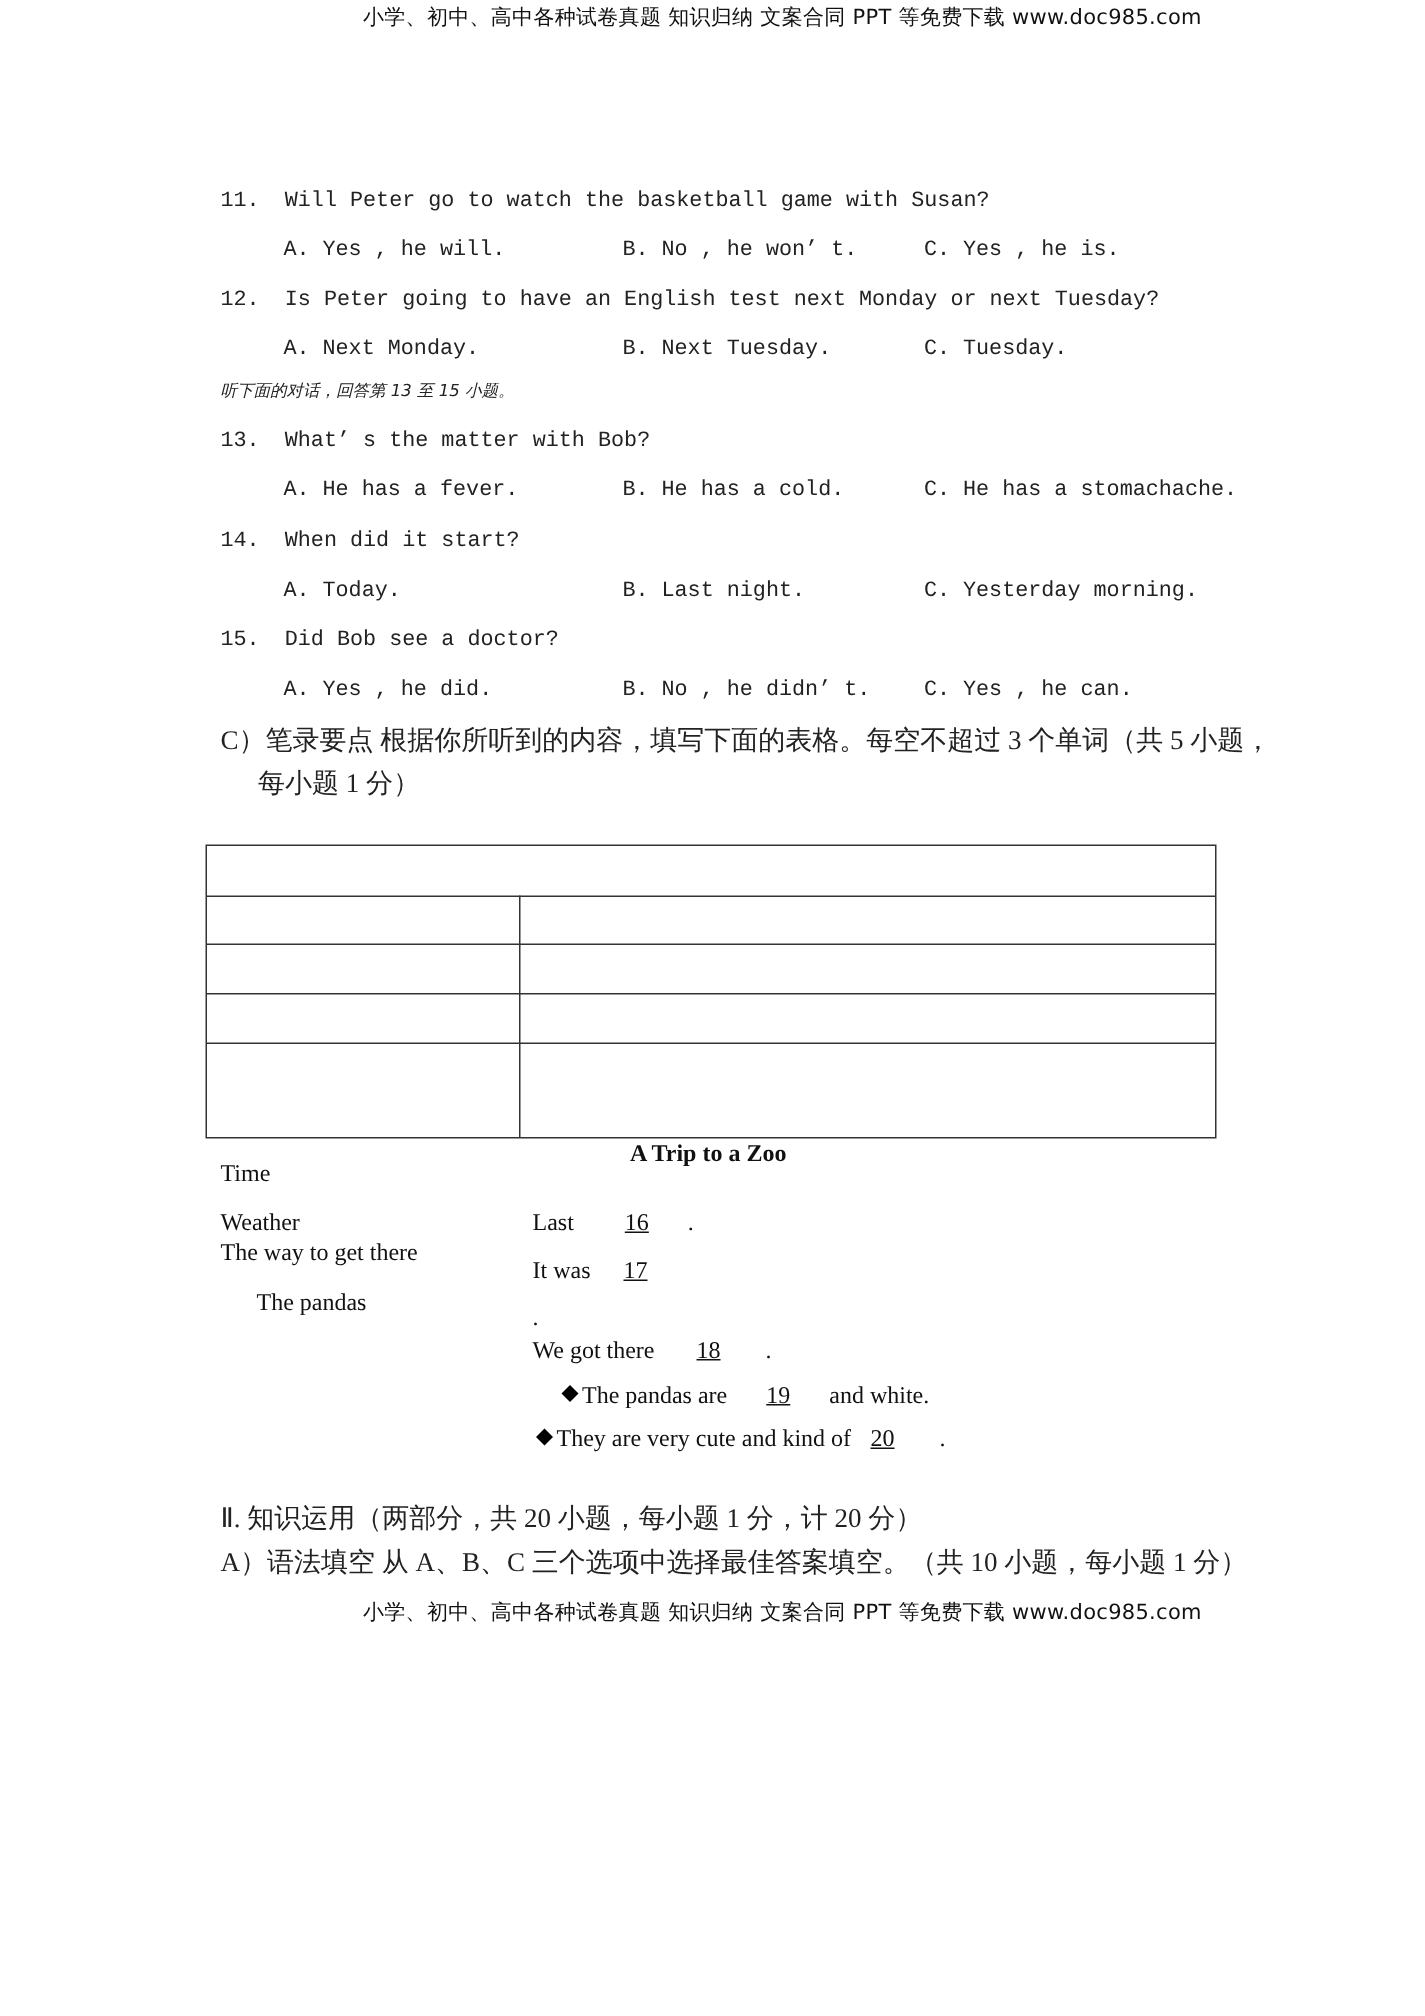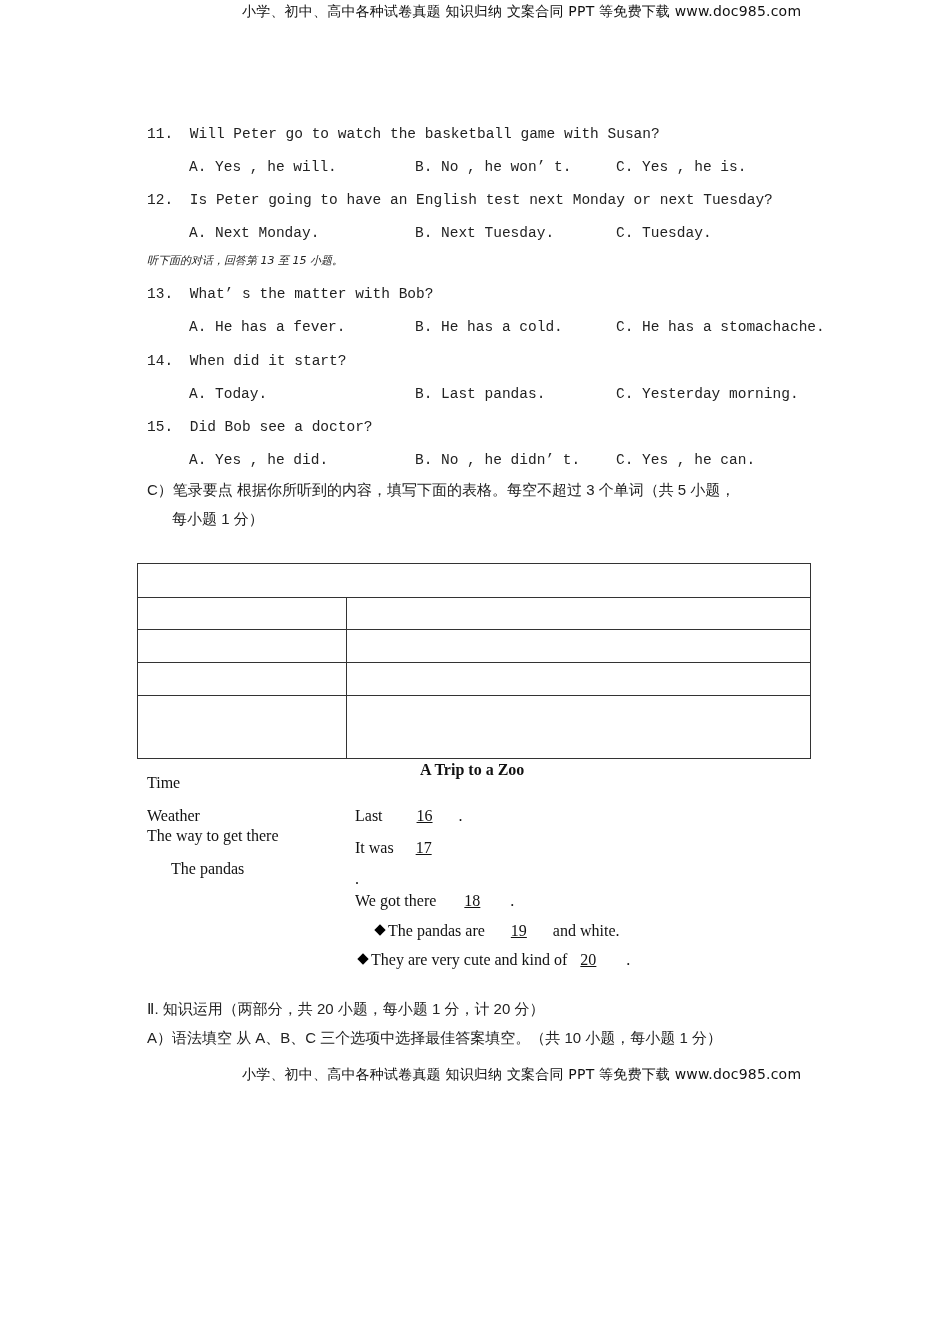--- a/index.html
+++ b/index.html
@@ -1,20 +1,20 @@
 <!DOCTYPE html>
 <html><head>
   <meta charset="utf-8">
   <style>
     html, body { margin: 0; padding: 0; background: #ffffff; }
     body { width: 950px; height: 1344px; position: relative; overflow: hidden; color: #111; }
     .abs { position: absolute; white-space: nowrap; }
     .hdr { font-family: "DejaVu Sans", sans-serif; font-size: 14px; color: #111; letter-spacing: 0.2px; }
     .mono { font-family: "Liberation Mono", "DejaVu Sans Mono", monospace; font-size: 14.5px; color: #222; }
-    .cn { font-family: Liberation Sans, sans-serif; font-size: 15px; color: #222; }
+    .cn { font-family: Liberation Serif, serif; font-size: 18px; color: #222; }
     .cn-it { font-family: "DejaVu Sans", sans-serif; font-size: 11px; color: #222; font-style: italic; }
     .serif { font-family: "Liberation Serif", "DejaVu Serif", serif; font-size: 16px; color: #111; }
     .bold { font-weight: bold; }
     .u { text-decoration: underline; }
     .opt-label { display: inline-block; width: 26px; }
     .tbl { position: absolute; left: 137px; top: 563px; width: 674px; height: 196px; border: 1px solid #333; box-sizing: border-box; }
     .tbl .hl { position: absolute; left: 0; right: 0; height: 0; border-top: 1px solid #333; }
     .tbl .vl { position: absolute; left: 208px; top: 33px; bottom: 0; border-left: 1px solid #333; }
     .diamond { display: inline-block; width: 8px; height: 8px; background: #000; transform: rotate(45deg); margin-right: 4px; margin-left: 4px; vertical-align: 2px; }
   </style>
@@ -47,21 +47,21 @@
 </div>
 <div class="abs mono" style="left:189px; top:319px;"><span class="opt-label">A.</span><span>He has a fever.</span></div>
 <div class="abs mono" style="left:415px; top:319px;"><span class="opt-label">B.</span><span>He has a cold.</span></div>
 <div class="abs mono" style="left:616px; top:319px;"><span class="opt-label">C.</span><span>He has a stomachache.</span></div>
 
 <div class="abs mono" style="left:147px; top:353px;">
   <span>14.</span>
   <span style="margin-left:8px;">When did it start?</span>
 </div>
 <div class="abs mono" style="left:189px; top:386px;"><span class="opt-label">A.</span><span>Today.</span></div>
-<div class="abs mono" style="left:415px; top:386px;"><span class="opt-label">B.</span><span>Last pandas.</span></div>
+<div class="abs mono" style="left:415px; top:386px;"><span class="opt-label">B.</span><span>Last night.</span></div>
 <div class="abs mono" style="left:616px; top:386px;"><span class="opt-label">C.</span><span>Yesterday morning.</span></div>
 
 <div class="abs mono" style="left:147px; top:419px;">
   <span>15.</span>
   <span style="margin-left:8px;">Did Bob see a doctor?</span>
 </div>
 <div class="abs mono" style="left:189px; top:452px;"><span class="opt-label">A.</span><span>Yes , he did.</span></div>
 <div class="abs mono" style="left:415px; top:452px;"><span class="opt-label">B.</span><span>No , he didn’ t.</span></div>
 <div class="abs mono" style="left:616px; top:452px;"><span class="opt-label">C.</span><span>Yes , he can.</span></div>
 

